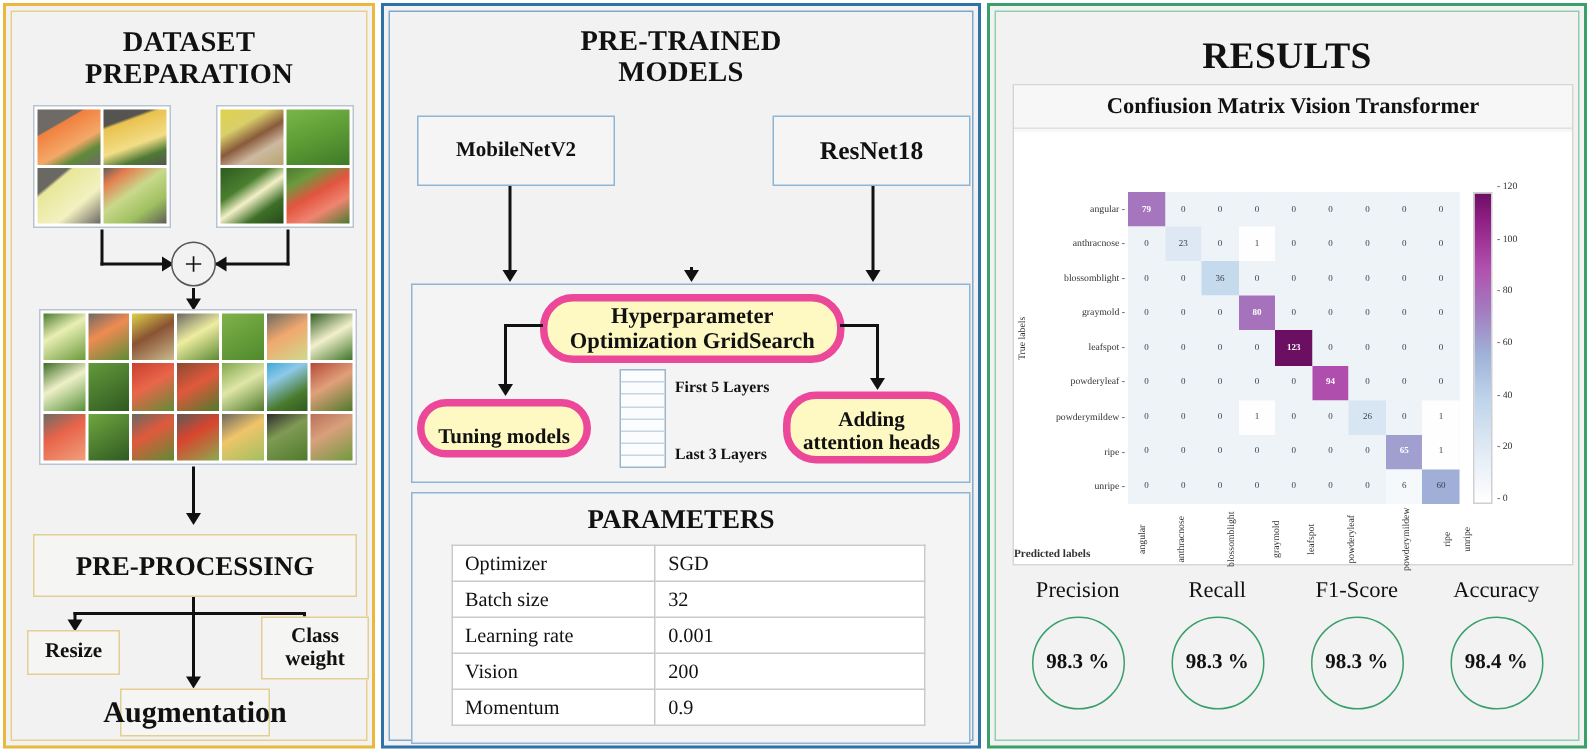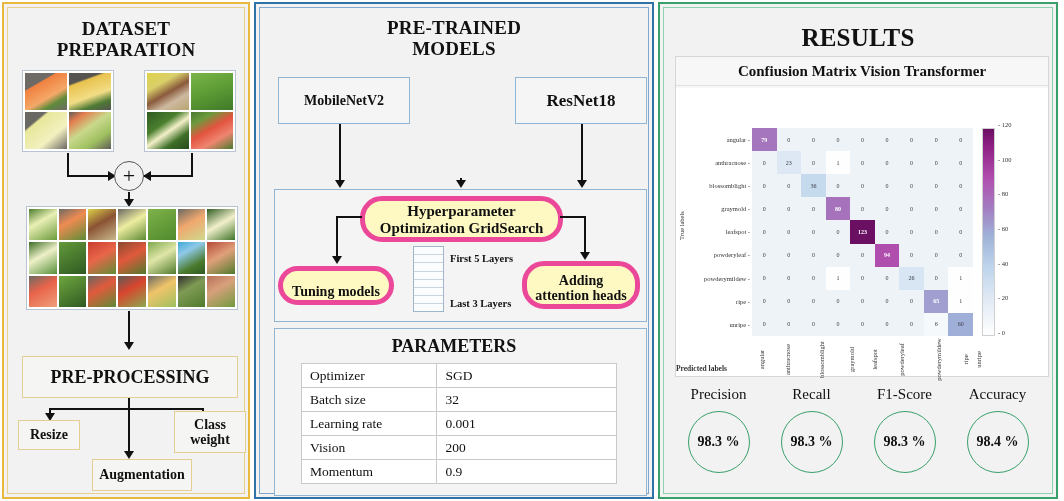--- a/index.html
+++ b/index.html
@@ -44,21 +44,21 @@
                 grid-template-columns: repeat(7, 1fr); grid-template-rows: repeat(3,1fr); }
 
   .ds-box {
     position:absolute; background:#f5f5f3; border:1px solid #e3cf93;
     display:flex; align-items:center; justify-content:center;
     text-align:center; font-weight:bold; color:#111;
   }
   #box-preprocessing { left:14px; top:348px; width:216px; height:42px; font-size:18px; }
   #box-resize    { left:10px;  top:412px; width:62px; height:30px; font-size:14px; }
   #box-classw    { left:166px; top:403px; width:72px; height:42px; font-size:14px; line-height:1.1; }
-  #box-augment   { left:84px;  top:451px; width:100px; height:32px; font-size:14px; }
+  #box-augment   { left:72px;  top:451px; width:100px; height:32px; font-size:20px; }
 
   .plus-node {
     position:absolute; left:106px; top:153px; width:30px; height:30px;
     border:1px solid #555; border-radius:50%; background:#f2f2f2;
     display:flex; align-items:center; justify-content:center;
     font-size:22px; color:#111; line-height:1;
   }
 
   
   .ln { position:absolute; background:#111; }

